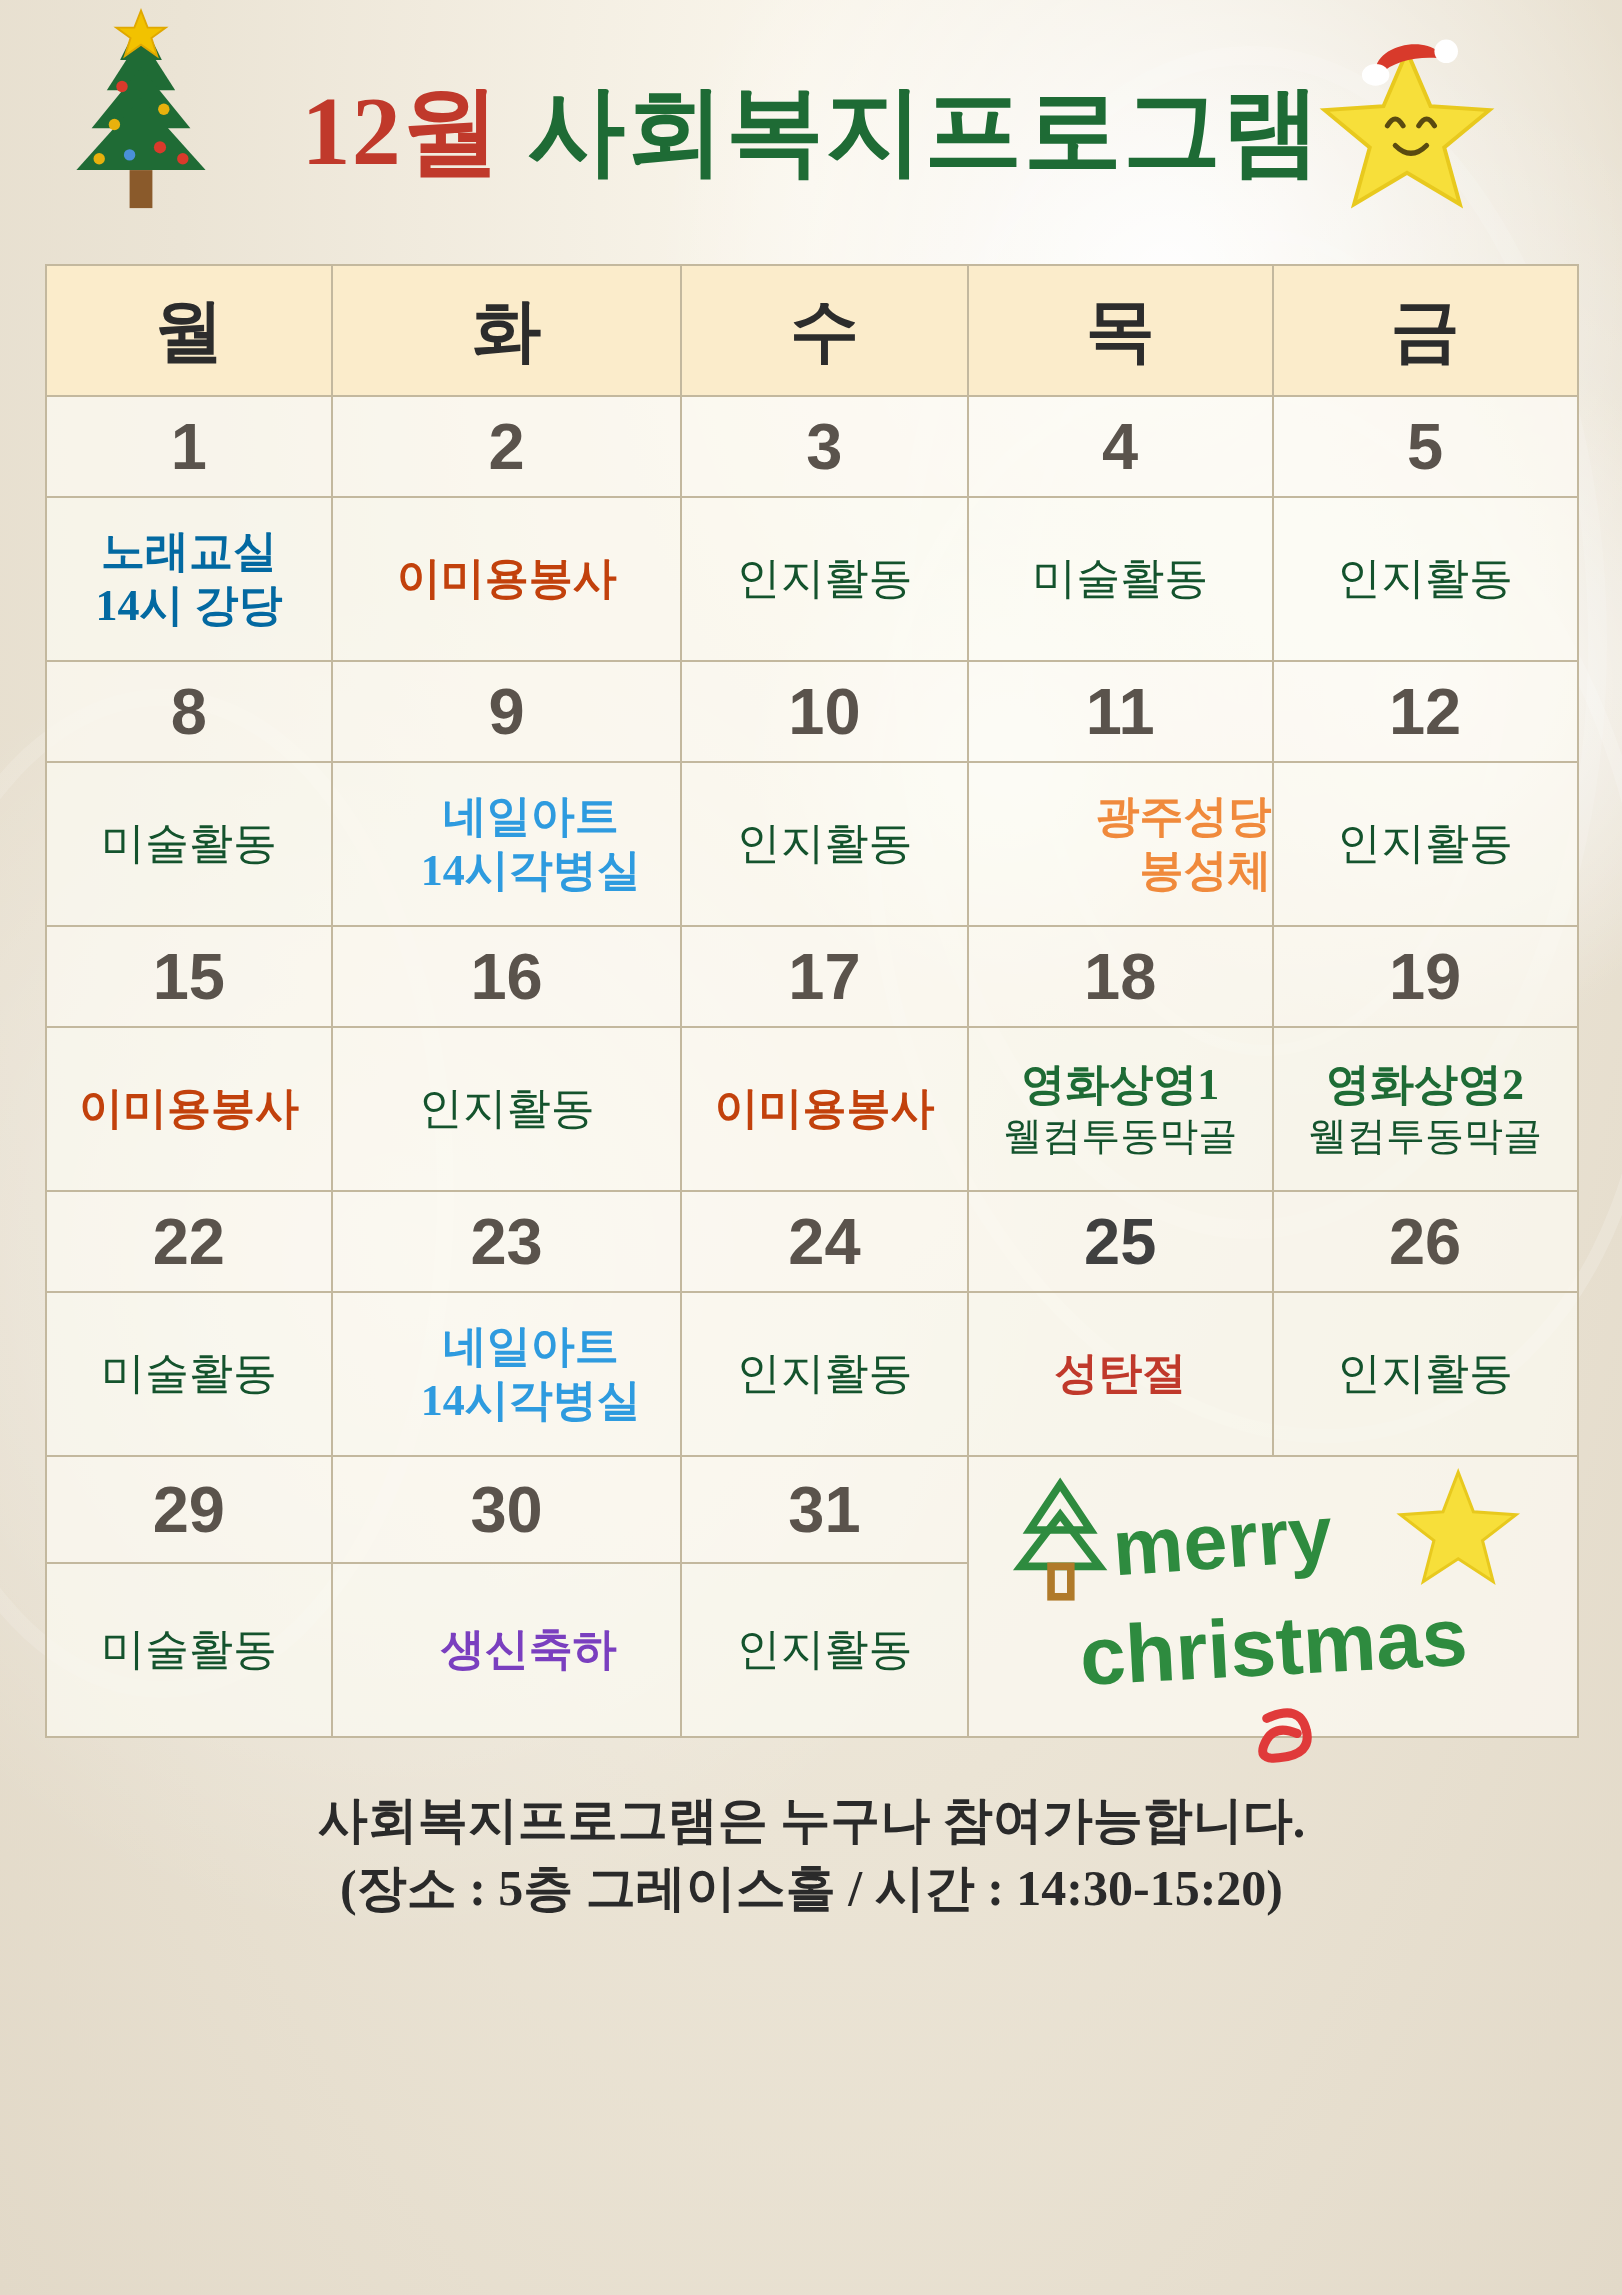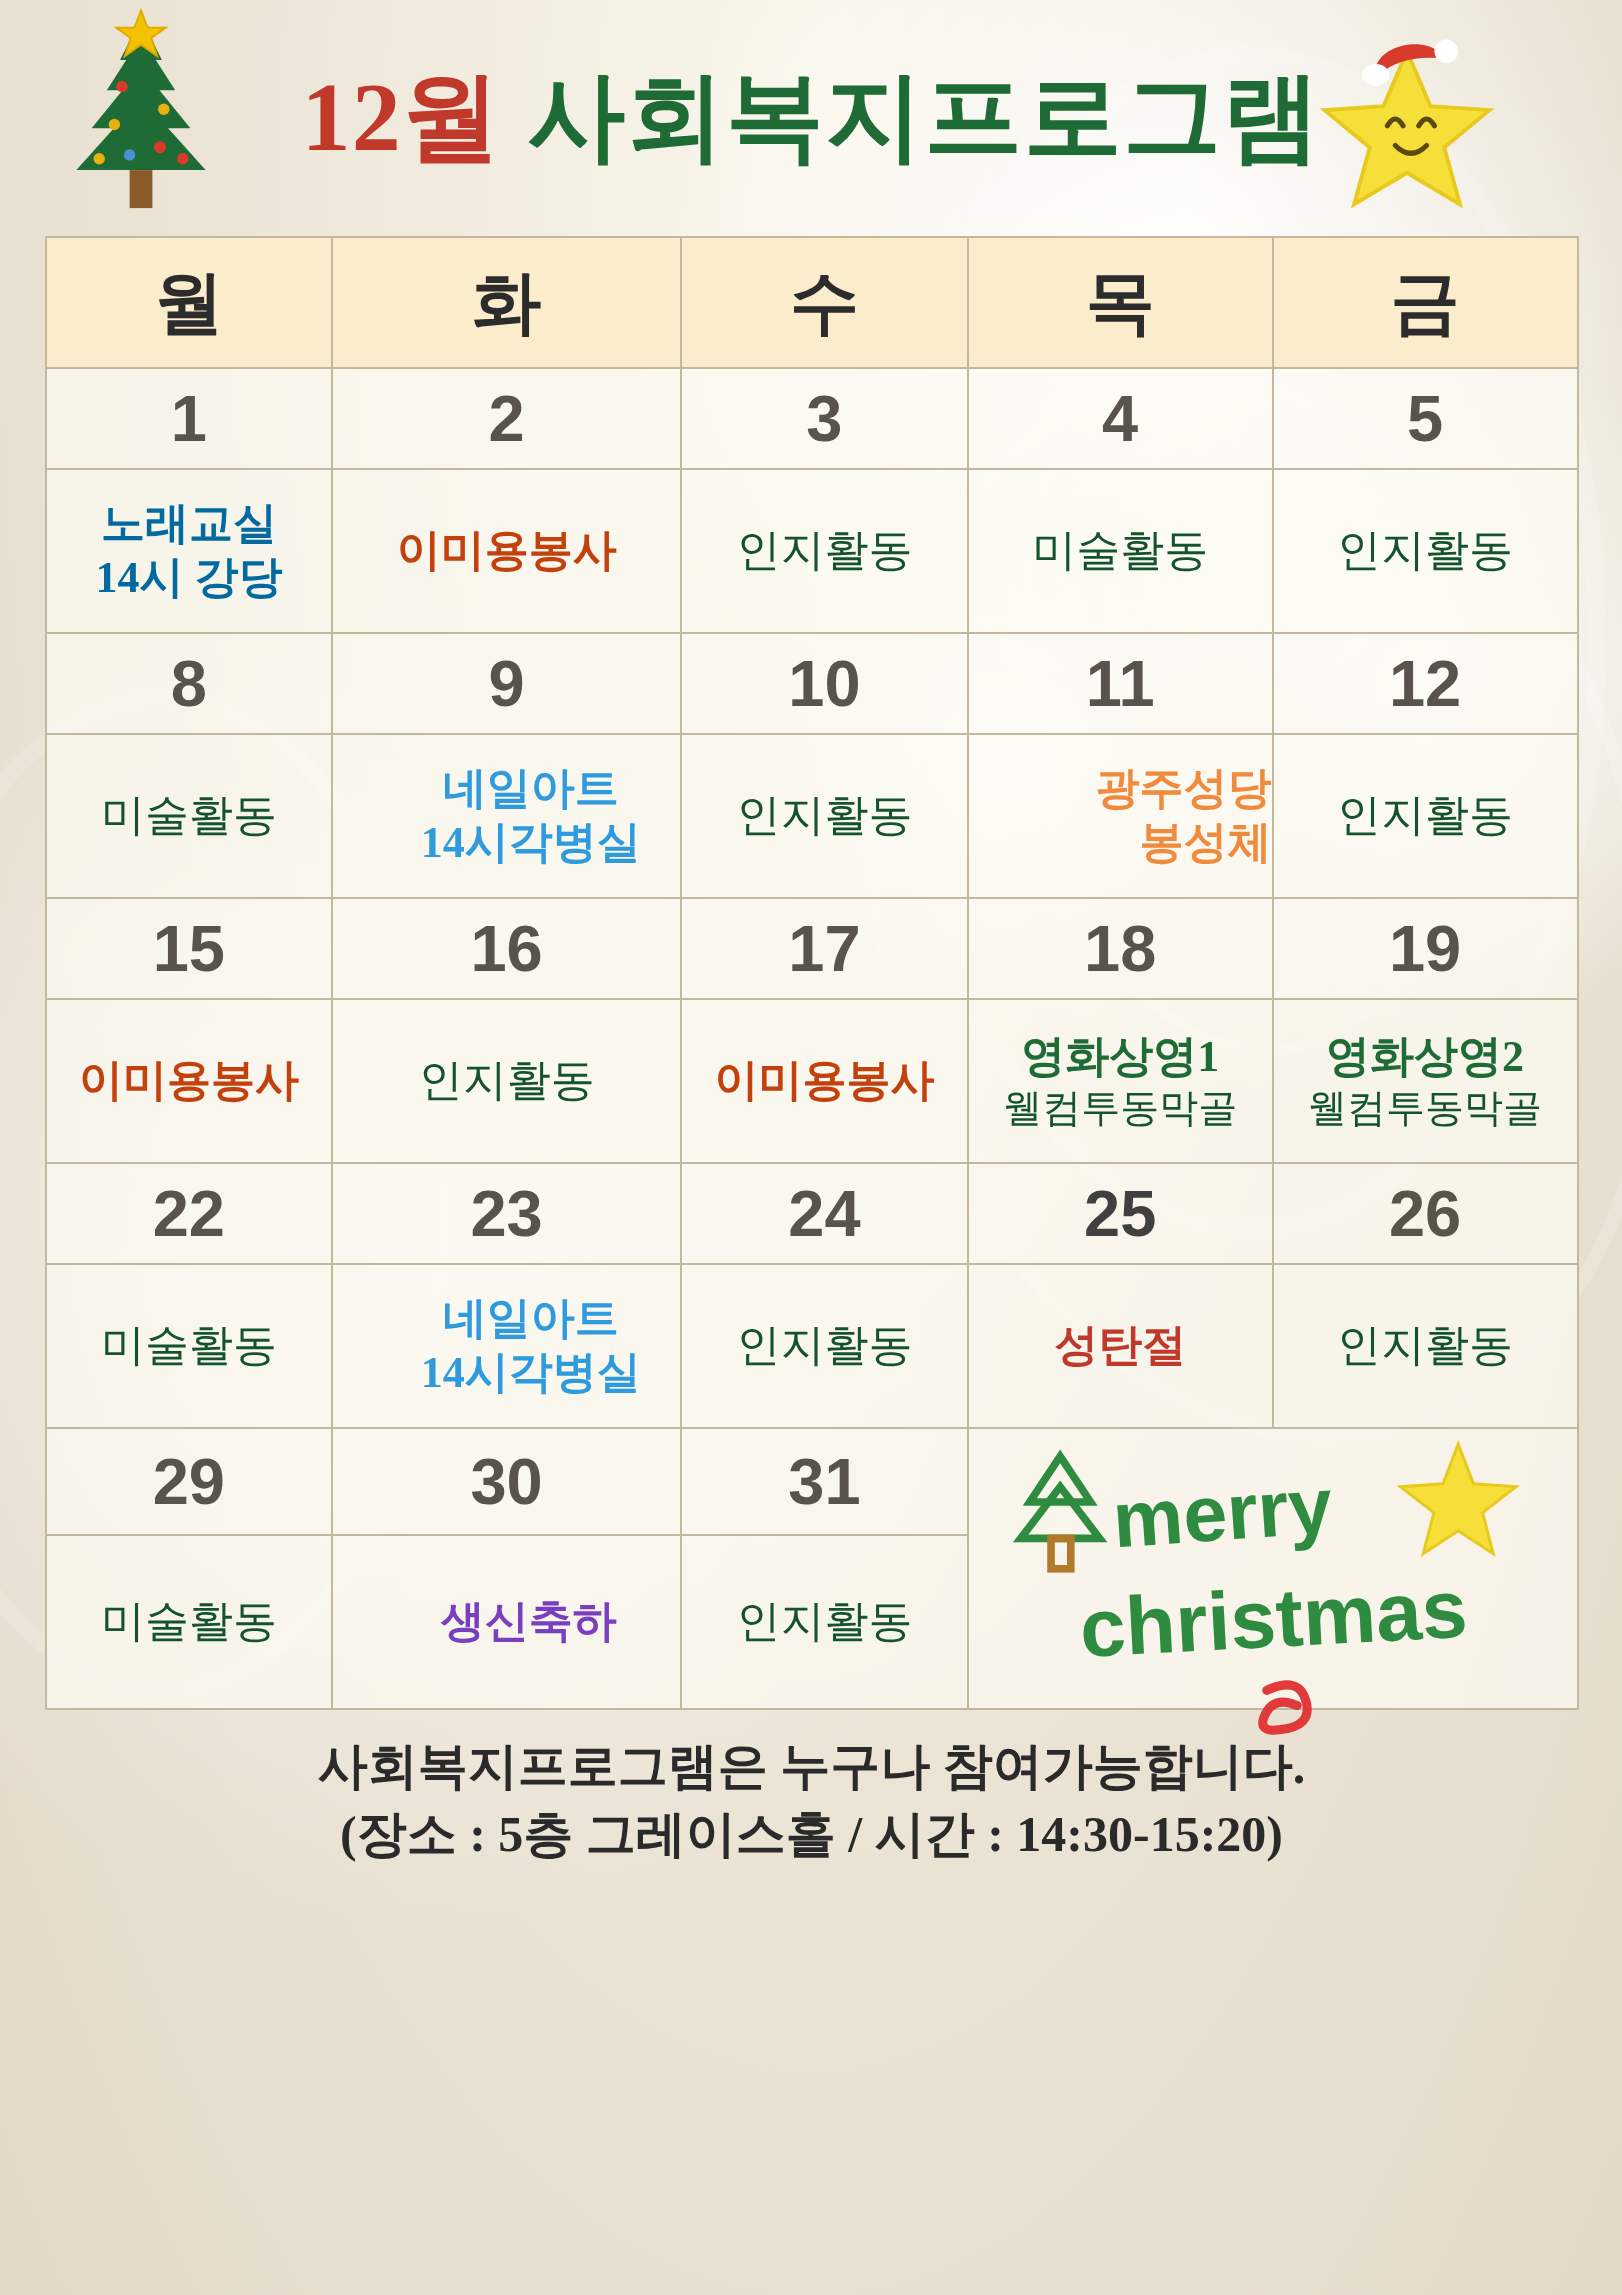--- a/index.html
+++ b/index.html
@@ -51,21 +51,21 @@
     position: absolute;
     border-radius: 50%;
     border-style: solid;
     border-color: rgba(255,255,255,0.14);
     pointer-events: none;
   }
 
   
   #header {
     position: relative;
-    height: 236px;
+    height: 264px;
     display: flex;
     align-items: center;
     justify-content: center;
   }
   #title {
     font-family: "Liberation Serif", serif;
     font-size: 98px;
     font-weight: bold;
     letter-spacing: 1.3px;
     white-space: nowrap;
@@ -144,21 +144,21 @@
   
   #xmas-cell { position: relative; height: 281px; }
   #xmas-art {
     position: absolute;
     inset: 0;
   }
 
   
   #footer {
     position: relative;
-    margin-top: 23px;
+    margin-top: 49px;
     text-align: center;
     font-family: "Liberation Serif", serif;
     font-weight: bold;
     color: #2a2a2a;
     line-height: 1.35;
   }
   #footer .l1 { font-size: 50px; }
   #footer .l2 { font-size: 50px; }
 </style>
 </head>

